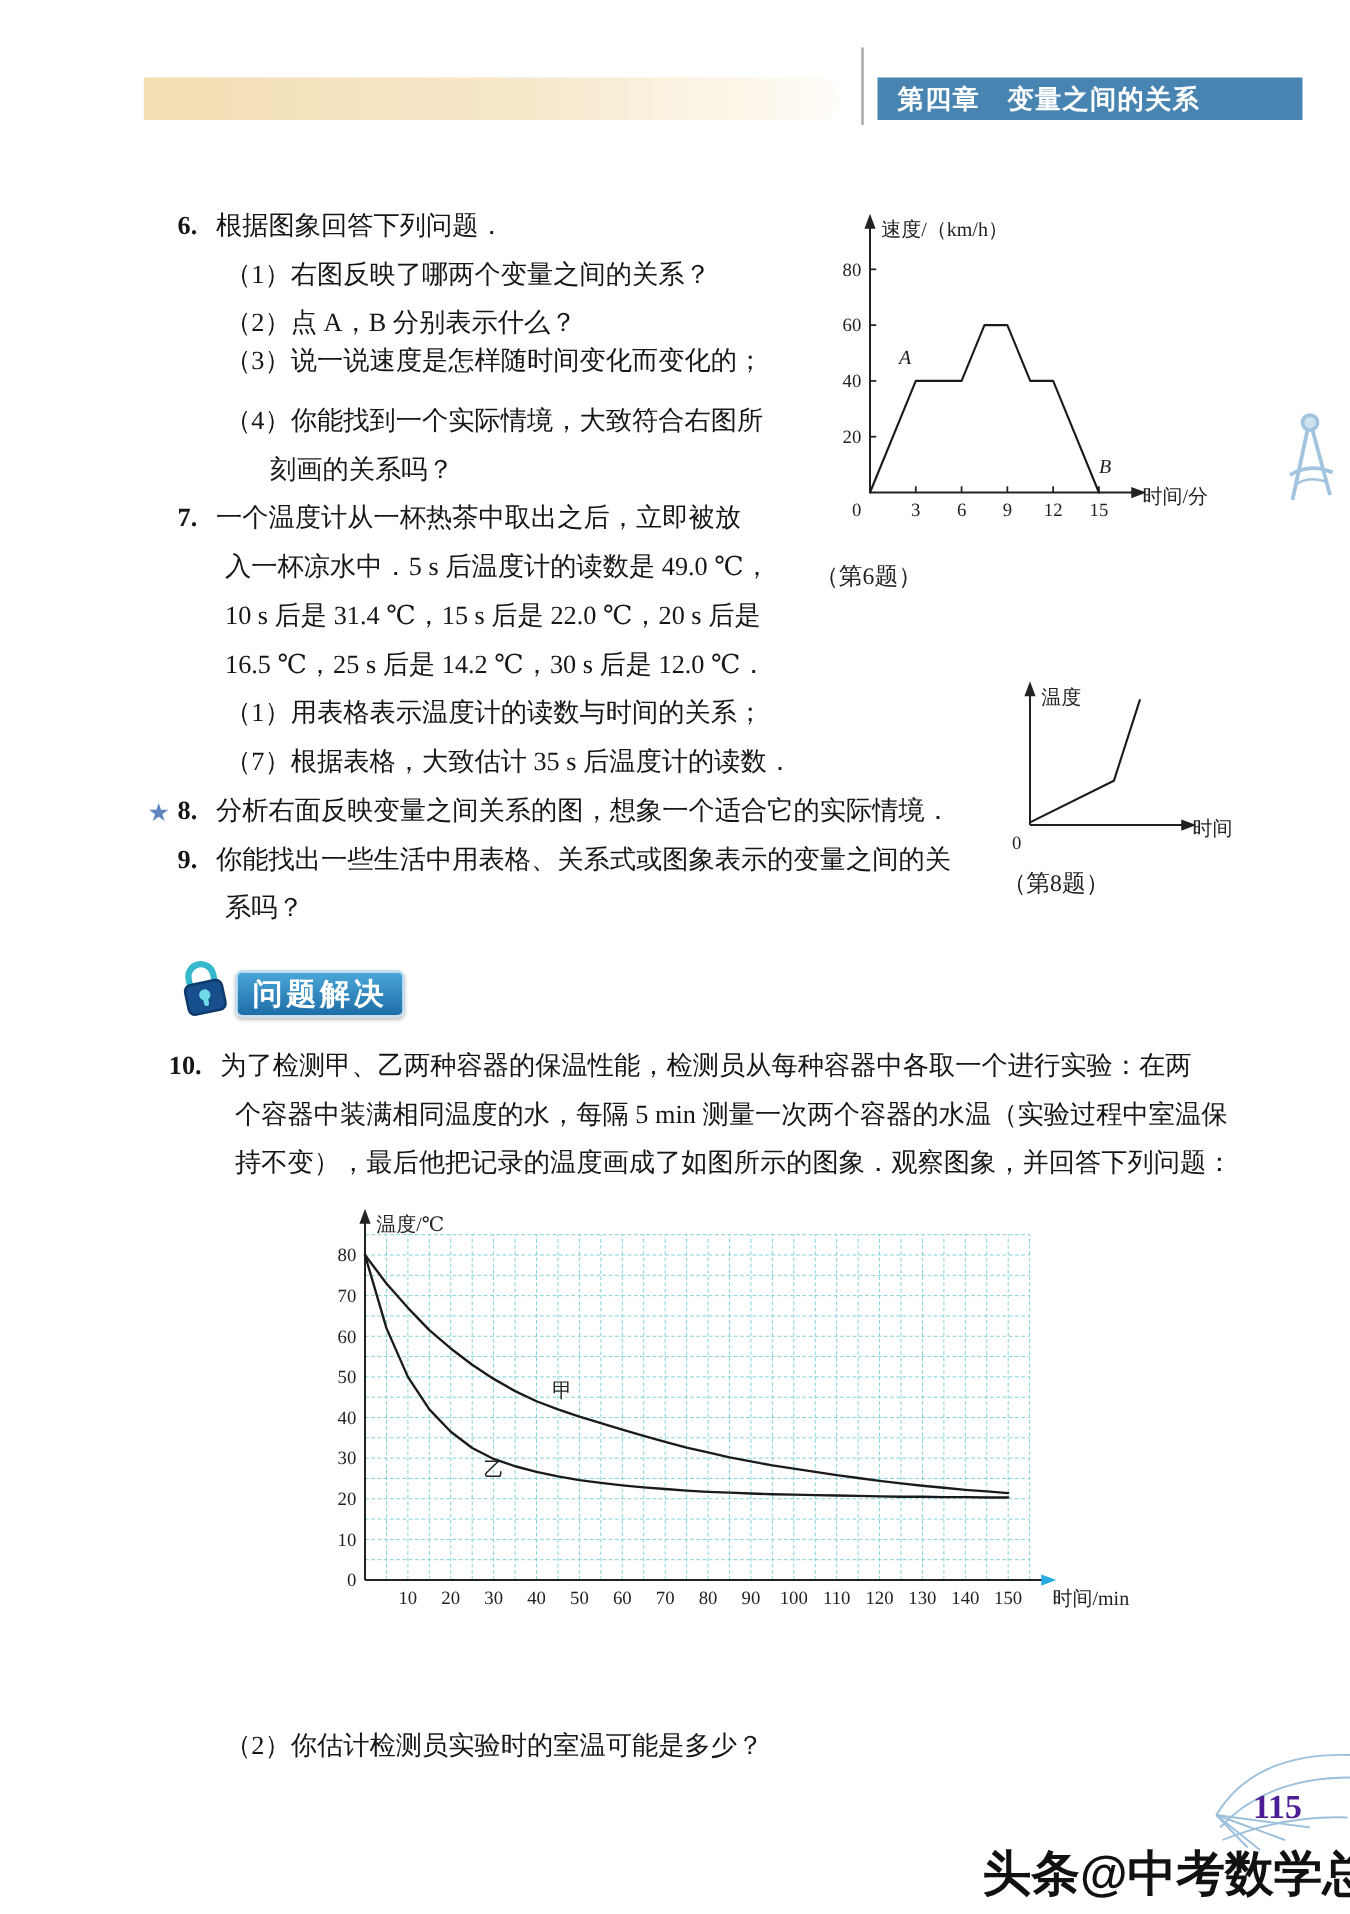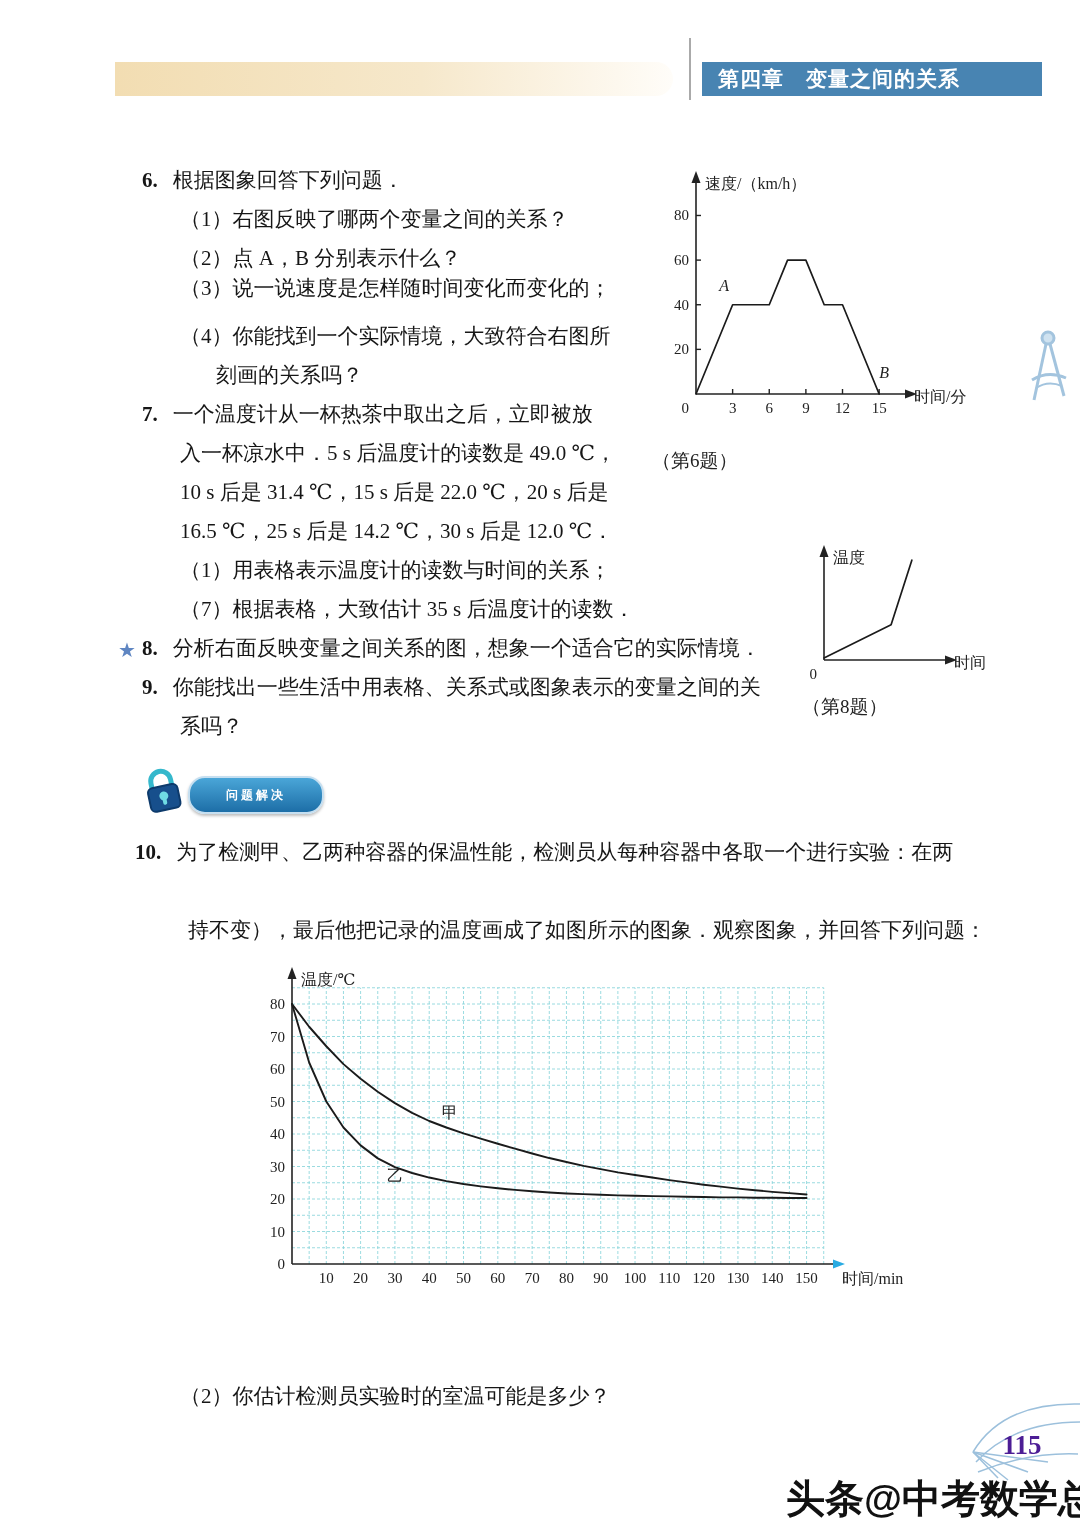--- a/index.html
+++ b/index.html
@@ -10,23 +10,23 @@
             background:linear-gradient(to right,#f2ddb2,#f6e8cb 55%,#fdf8ee 90%,#fffdf9);}
   .hdr-divider{position:absolute;left:659px;top:38px;width:2px;height:62px;background:#aaa;}
   .chapter-banner{position:absolute;left:672px;top:62px;width:340px;height:34px;background:#4884b2;
             color:#fff;font-family:"Liberation Sans",sans-serif;font-weight:bold;font-size:21px;
             display:flex;align-items:center;padding-left:16px;box-sizing:border-box;letter-spacing:1px;}
   
   .line{position:absolute;font-size:21px;white-space:nowrap;line-height:1.2;}
   .pnum{font-weight:bold;margin-right:15px;}
   .star{position:absolute;font-size:20px;color:#5f86c2;}
   
-  .badge-pill{position:absolute;left:158px;top:776px;width:132px;height:34px;border-radius:17px;
+  .badge-pill{position:absolute;left:158px;top:776px;width:132px;height:34px;border-radius:6px;
             background:linear-gradient(#4aa6d8,#1d6ea7);border:2px solid #c6dff0;box-shadow:0 2px 3px rgba(0,0,0,.25);
-            color:#fff;font-family:"Liberation Sans",sans-serif;font-weight:bold;font-size:12px;
+            color:#fff;font-family:"Liberation Sans",sans-serif;font-weight:bold;font-size:24px;
             display:flex;align-items:center;justify-content:center;letter-spacing:3px;}
   .lock{position:absolute;left:106px;top:762px;}
   
   .chart{position:absolute;}
   .chart-caption{position:absolute;font-size:19px;text-align:left;color:#222;}
   
   .watermark{position:absolute;left:756px;top:1472px;font-family:"Liberation Sans",sans-serif;
             font-size:39px;font-weight:700;color:#111;}
   .page-ornament{position:absolute;left:938px;top:1392px;}
   .page-number{position:absolute;left:960px;top:1430px;width:64px;text-align:center;
@@ -134,20 +134,21 @@
       <rect x="25" y="36" width="4" height="7" rx="2" fill="#6fdbe4"></rect>
     </g>
   </svg>
   <div class="badge-pill">
     <span>问题解决</span>
   </div>
 
   <div class="line" style="left:105px;top:840px">
     <span class="pnum">10.</span><span>为了检测甲、乙两种容器的保温性能，检测员从每种容器中各取一个进行实验：在两</span>
   </div>
+  <div class="line" style="left:158px;top:879px">个容器中装满相同温度的水，每隔 5 min 测量一次两个容器的水温（实验过程中室温保</div>
   <div class="line" style="left:158px;top:918px">持不变），最后他把记录的温度画成了如图所示的图象．观察图象，并回答下列问题：</div>
 
   <svg class="chart" style="left:222px;top:952px" width="672" height="350">
       <line x1="57.151898734177216" y1="312" x2="57.151898734177216" y2="35.75" stroke="#82d2d8" stroke-width="0.8" stroke-dasharray="3,2"></line>
       <line x1="74.30379746835443" y1="312" x2="74.30379746835443" y2="35.75" stroke="#82d2d8" stroke-width="0.8" stroke-dasharray="3,2"></line>
       <line x1="91.45569620253164" y1="312" x2="91.45569620253164" y2="35.75" stroke="#82d2d8" stroke-width="0.8" stroke-dasharray="3,2"></line>
       <line x1="108.60759493670886" y1="312" x2="108.60759493670886" y2="35.75" stroke="#82d2d8" stroke-width="0.8" stroke-dasharray="3,2"></line>
       <line x1="125.75949367088609" y1="312" x2="125.75949367088609" y2="35.75" stroke="#82d2d8" stroke-width="0.8" stroke-dasharray="3,2"></line>
       <line x1="142.91139240506328" y1="312" x2="142.91139240506328" y2="35.75" stroke="#82d2d8" stroke-width="0.8" stroke-dasharray="3,2"></line>
       <line x1="160.0632911392405" y1="312" x2="160.0632911392405" y2="35.75" stroke="#82d2d8" stroke-width="0.8" stroke-dasharray="3,2"></line>

